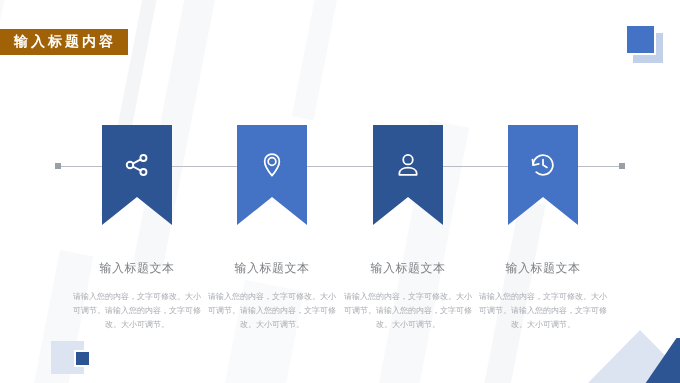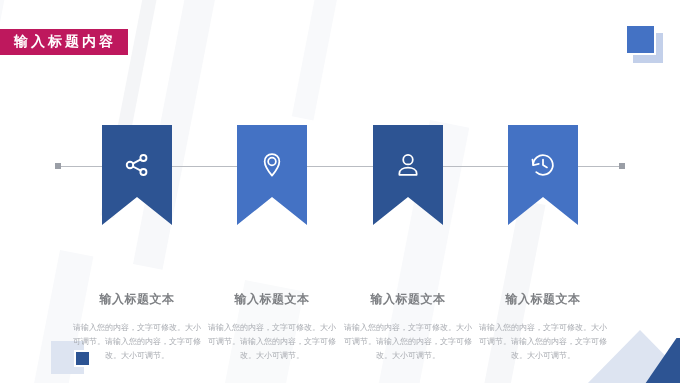--- a/index.html
+++ b/index.html
@@ -39,21 +39,21 @@
 
   
   .title-badge {
     position: absolute;
     left: 0;
     top: 29px;
     height: 26px;
     padding: 0 12px 0 14px;
     display: flex;
     align-items: center;
-    background: #be185d;
+    background: #a16207;
     color: #ffffff;
     font-size: 14px;
     font-weight: bold;
     letter-spacing: 3px;
     z-index: 6;
     white-space: nowrap;
   }
 
   
   .deco { position: absolute; z-index: 1; }
@@ -148,25 +148,24 @@
 
   
   .col-text {
     position: absolute;
     width: 132px;
     text-align: center;
     z-index: 5;
   }
   .col-head {
     font-size: 12px;
-    font-weight: bold;
+    font-weight: normal;
     color: #7e8084;
     margin-bottom: 10px;
     letter-spacing: 0.5px;
-    margin-top: 31px;
   }
   .col-body {
     font-size: 8px;
     line-height: 1.75;
     color: #a8abb1;
     margin-top: 13px;
   }
 </style>
 </head>
 <body>

